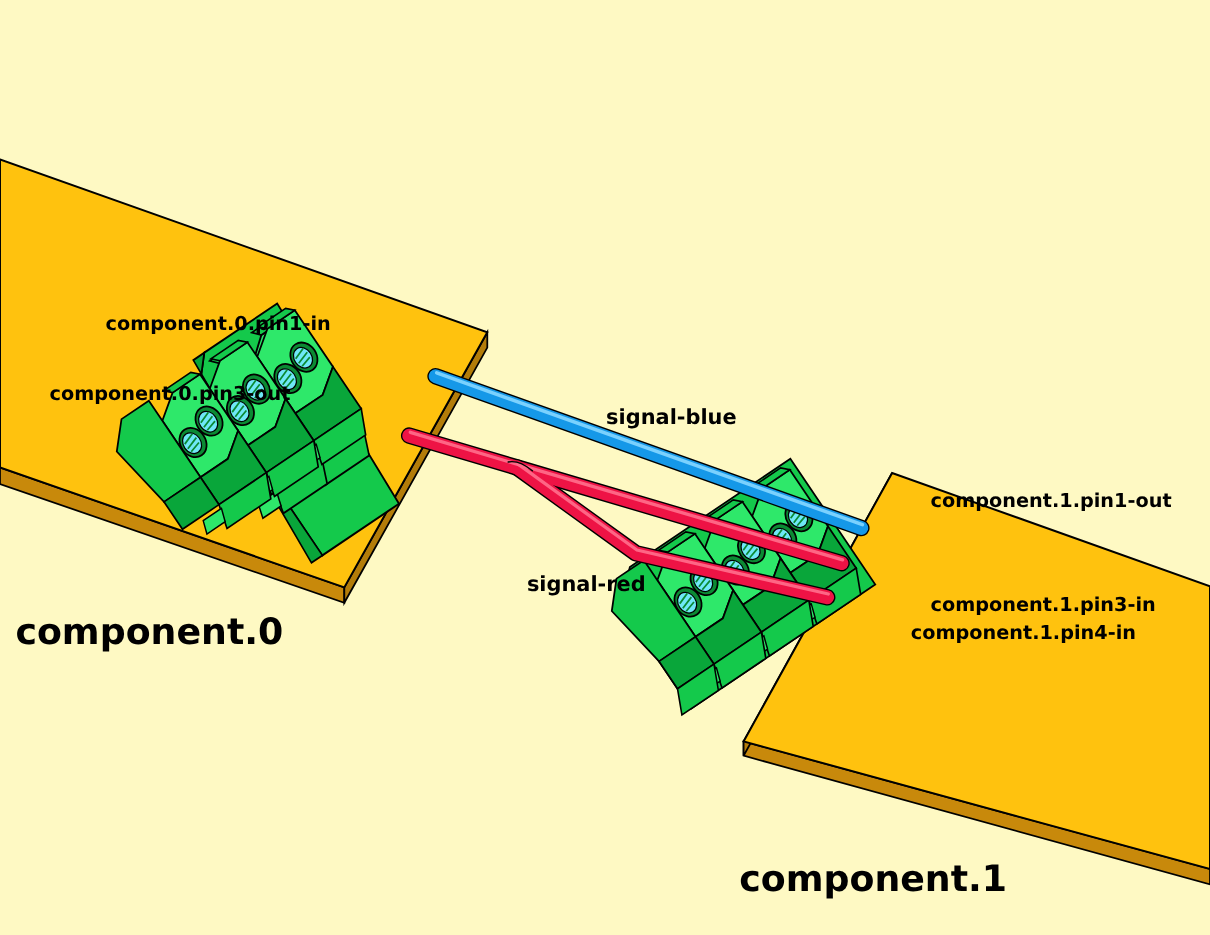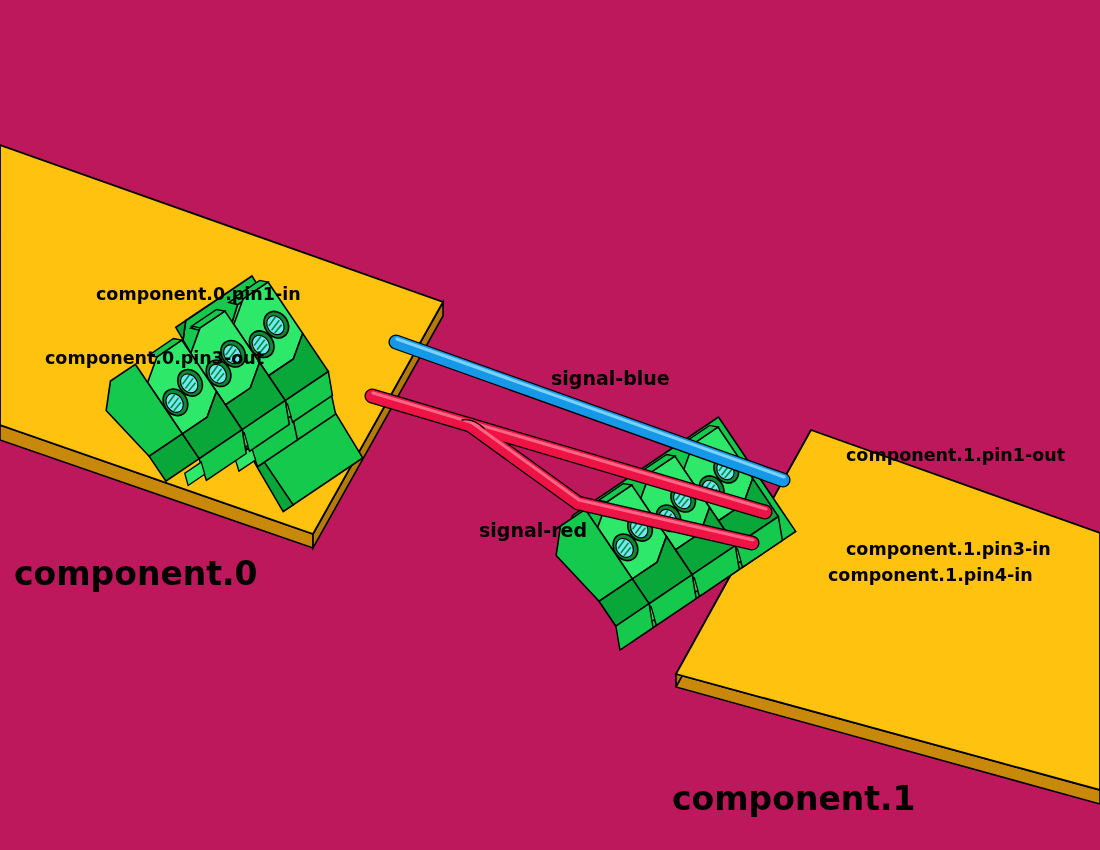--- a/index.html
+++ b/index.html
@@ -11,21 +11,21 @@
   body {
     width: 1100px;
     height: 850px;
     overflow: hidden;
     font-family: "DejaVu Sans", sans-serif;
   }
   #scene {
     position: relative;
     width: 1100px;
     height: 850px;
-    background: #be185d;
+    background: #fef9c3;
   }
   svg.diagram {
     display: block;
     width: 1100px;
     height: 850px;
   }
   text.lbl {
     font-family: "DejaVu Sans", sans-serif;
     font-weight: bold;
     fill: #000000;

